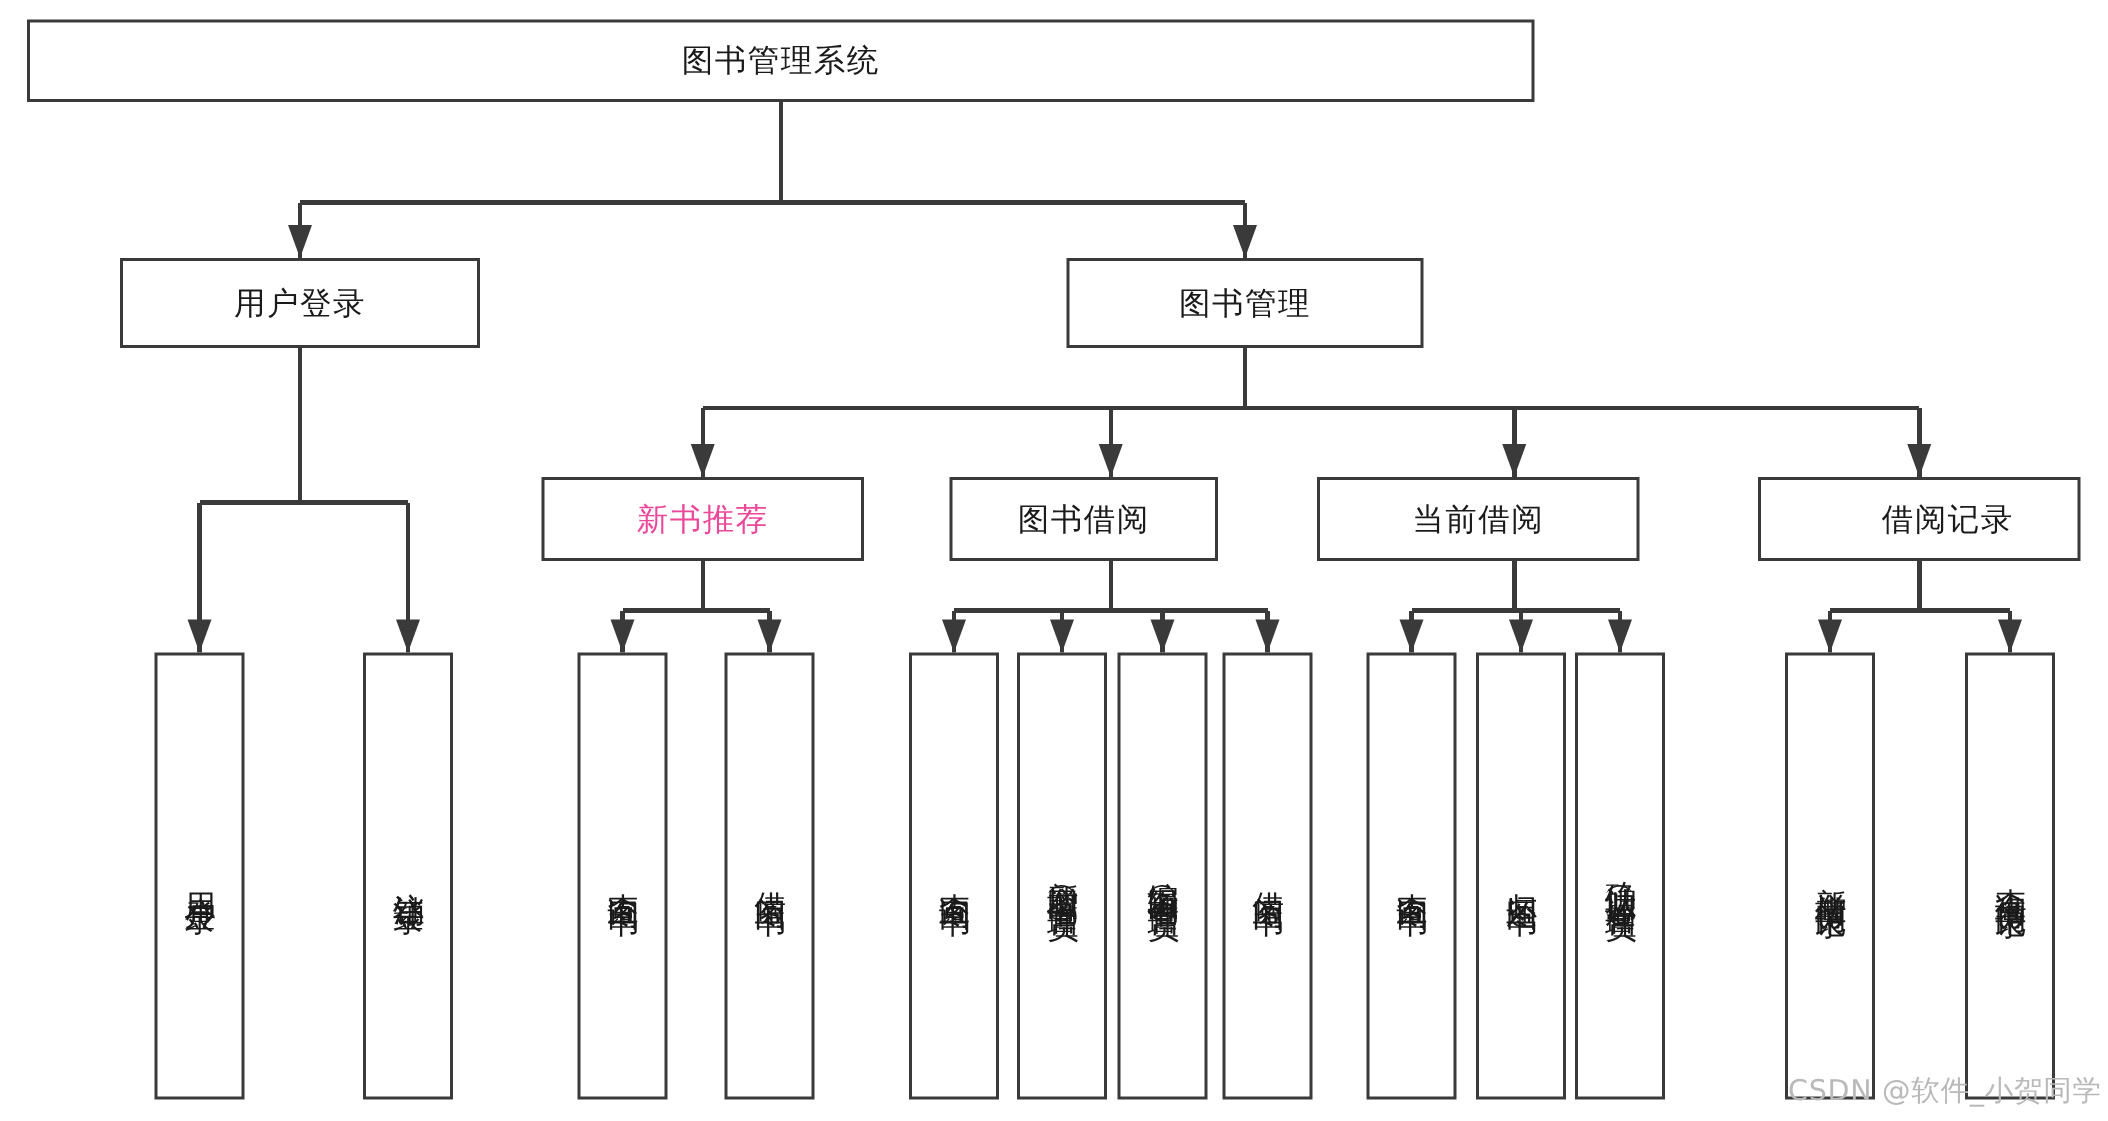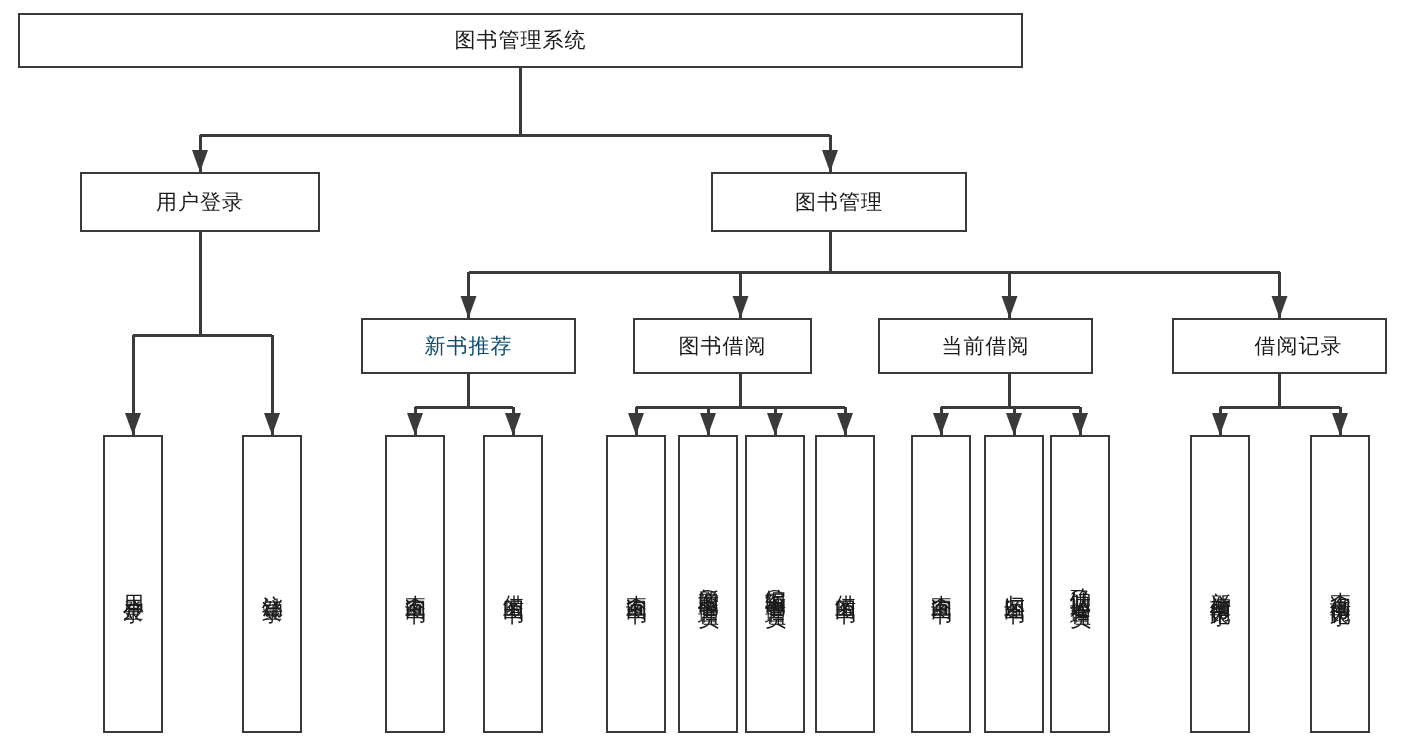--- a/index.html
+++ b/index.html
@@ -127,24 +127,24 @@
       <path d="M1332,413 L1348,413 L1340,435 Z" fill="#3a3a3a"></path>
     </svg>
 
   <div id="nodes">
       <div class="node horizontal" style="left: 18px; top: 13px; width: 1005px; height: 55px; border-color: rgb(58, 58, 58); background: rgb(255, 255, 255); color: rgb(26, 26, 26);">
         <span class="node-label">图书管理系统</span>
       </div>
       <div class="node horizontal" style="left: 80px; top: 172px; width: 240px; height: 60px; border-color: rgb(58, 58, 58); background: rgb(255, 255, 255); color: rgb(26, 26, 26);">
         <span class="node-label">用户登录</span>
       </div>
-      <div class="node horizontal" style="left: 711px; top: 172px; width: 256px; height: 60px; border-color: rgb(58, 58, 58); background: rgb(255, 255, 255); color: rgb(26, 26, 26);">
+      <div class="node horizontal" style="left: 711px; top: 172px; width: 238px; height: 60px; border-color: rgb(58, 58, 58); background: rgb(255, 255, 255); color: rgb(26, 26, 26);">
         <span class="node-label">图书管理</span>
       </div>
-      <div class="node horizontal" style="left: 361px; top: 318px; width: 215px; height: 56px; border-color: rgb(58, 58, 58); background: rgb(255, 255, 255); color: #0c4a6e;">
+      <div class="node horizontal" style="left: 361px; top: 318px; width: 215px; height: 56px; border-color: rgb(58, 58, 58); background: rgb(255, 255, 255); color: #ec4899;">
         <span class="node-label">新书推荐</span>
       </div>
       <div class="node horizontal" style="left: 633px; top: 318px; width: 179px; height: 56px; border-color: rgb(58, 58, 58); background: rgb(255, 255, 255); color: rgb(26, 26, 26);">
         <span class="node-label">图书借阅</span>
       </div>
       <div class="node horizontal" style="left: 878px; top: 318px; width: 215px; height: 56px; border-color: rgb(58, 58, 58); background: rgb(255, 255, 255); color: rgb(26, 26, 26);">
         <span class="node-label">当前借阅</span>
       </div>
       <div class="node horizontal" style="left: 1172px; top: 318px; width: 215px; height: 56px; border-color: rgb(58, 58, 58); background: rgb(255, 255, 255); color: rgb(26, 26, 26); padding-left: 38px;">
         <span class="node-label">借阅记录</span>
@@ -183,14 +183,15 @@
         <span class="vtext node-label">确认归还（管理员）</span>
       </div>
       <div class="node vertical" style="left: 1190px; top: 435px; width: 60px; height: 298px; border-color: rgb(58, 58, 58); background: rgb(255, 255, 255); color: rgb(26, 26, 26);">
         <span class="vtext node-label">新增借阅记录</span>
       </div>
       <div class="node vertical" style="left: 1310px; top: 435px; width: 60px; height: 298px; border-color: rgb(58, 58, 58); background: rgb(255, 255, 255); color: rgb(26, 26, 26);">
         <span class="vtext node-label">查询借阅记录</span>
       </div>
     </div>
 
+  <div id="watermark">CSDN @软件_小贺同学</div>
 
 </div>
 
 </body></html>

